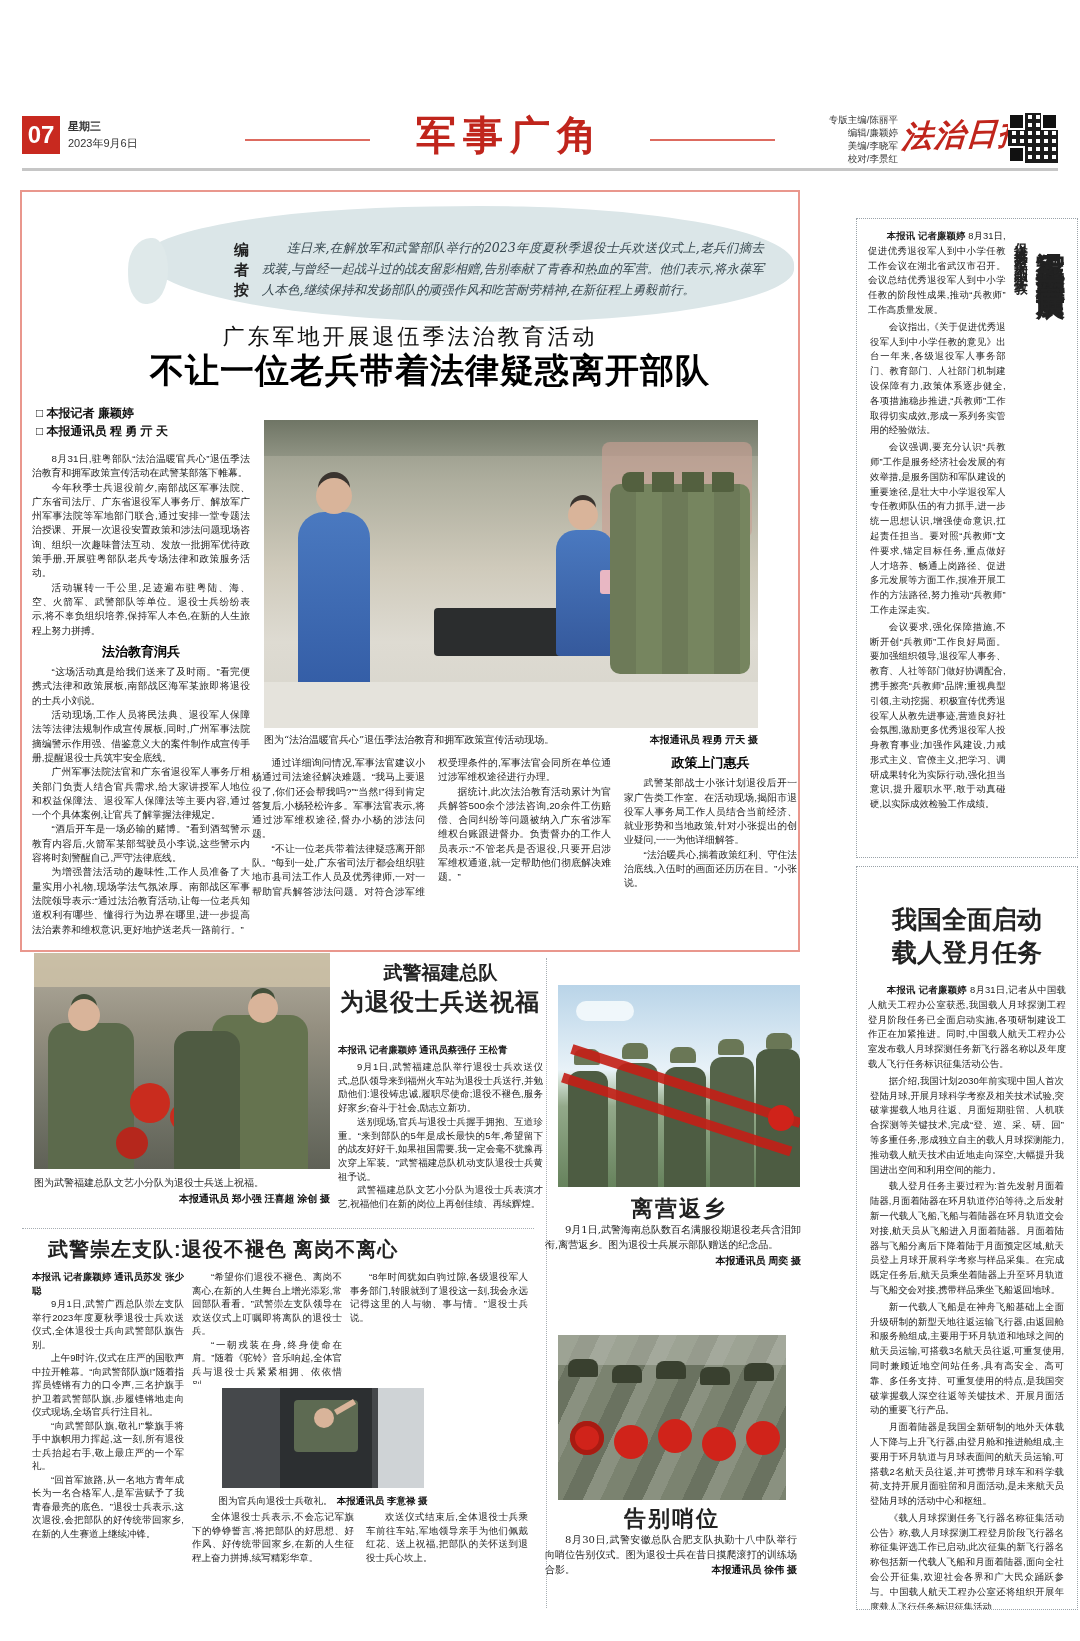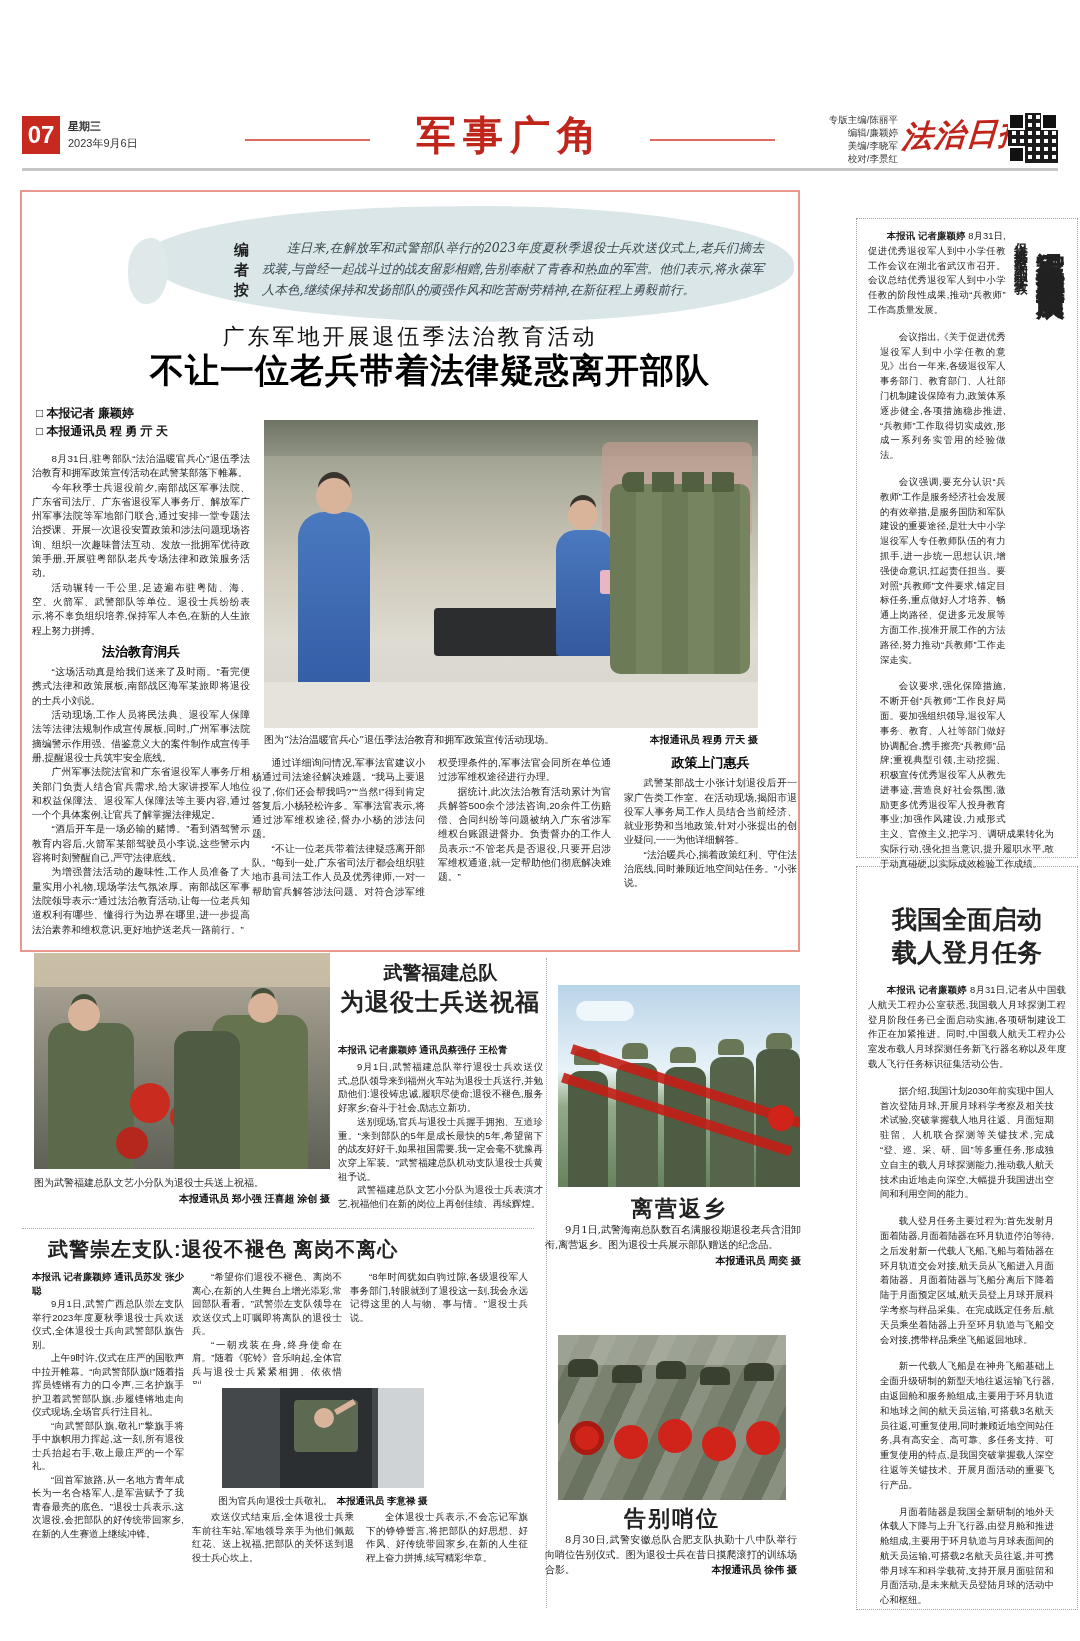--- a/index.html
+++ b/index.html
@@ -45,21 +45,21 @@
   .kai{font-family:"DejaVu Serif",serif;font-size:10px;color:#222;}
   .credit{font-size:10px;font-weight:bold;color:#111;white-space:nowrap;}
   .bottom-flow{left:252px;top:756px;width:545px;height:184px;column-count:3;column-gap:13px;}
   
   .side-box1{left:856px;top:218px;width:222px;height:640px;border:1px dotted #99a2a8;padding:10px 11px;box-sizing:border-box;}
   .side-box2{left:856px;top:866px;width:222px;height:744px;border:1px dotted #99a2a8;padding:10px 11px;box-sizing:border-box;}
   .vwrap{float:right;display:flex;gap:6px;margin-left:6px;}
   .vkicker{writing-mode:vertical-rl;font-size:13.5px;font-weight:bold;letter-spacing:3px;height:242px;padding-top:2px;}
   .vheadline{writing-mode:vertical-rl;font-size:29px;font-weight:bold;letter-spacing:2px;height:596px;line-height:1.05;}
   .side-para{font-size:9.4px;line-height:14.8px;text-align:justify;color:#1d1d1d;}
-  .side-para p{margin:12px;text-indent:2em;}
+  .side-para p{margin:2px;text-indent:2em;}
   .side2-head{text-align:center;font-size:25px;font-weight:bold;line-height:33px;margin:26px 0 14px 0;}
   
   .fj-kicker{left:338px;top:960px;width:205px;text-align:center;font-size:19px;font-weight:bold;}
   .fj-headline{left:326px;top:986px;width:228px;text-align:center;font-size:24px;font-weight:bold;letter-spacing:1px;}
   .fj-byline{left:338px;top:1044px;width:206px;font-size:9.5px;font-weight:bold;color:#222;}
   .fj-body{left:338px;top:1060px;width:205px;height:170px;font-size:9.5px;line-height:13.7px;}
   .photo-title{text-align:center;font-size:22px;font-weight:bold;letter-spacing:2px;}
   .cz-headline{left:48px;top:1236px;width:440px;font-size:20px;font-weight:bold;letter-spacing:1px;}
   .cz-col{font-size:9.5px;line-height:13.5px;}
   .cz-byline{font-weight:bold;margin-bottom:2px;text-indent:0 !important;}
@@ -140,21 +140,21 @@
 
   <div class="abs bodytext bottom-flow">
     <div>
         <p>通过详细询问情况,军事法官建议小杨通过司法途径解决难题。“我马上要退役了,你们还会帮我吗?”“当然!”得到肯定答复后,小杨轻松许多。军事法官表示,将通过涉军维权途径,督办小杨的涉法问题。</p>
         <p>“不让一位老兵带着法律疑惑离开部队。”每到一处,广东省司法厅都会组织驻地市县司法工作人员及优秀律师,一对一帮助官兵解答涉法问题。对符合涉军维权受理条件的,军事法官会同所在单位通过涉军维权途径进行办理。</p>
         <p>据统计,此次法治教育活动累计为官兵解答500余个涉法咨询,20余件工伤赔偿、合同纠纷等问题被纳入广东省涉军维权台账跟进督办。负责督办的工作人员表示:“不管老兵是否退役,只要开启涉军维权通道,就一定帮助他们彻底解决难题。”</p>
       </div>
     <h4>政策上门惠兵</h4>
     <div>
         <p>武警某部战士小张计划退役后开一家广告类工作室。在活动现场,揭阳市退役军人事务局工作人员结合当前经济、就业形势和当地政策,针对小张提出的创业疑问,一一为他详细解答。</p>
-        <p>“法治暖兵心,揣着政策红利、守住法治底线,同时兼顾近地空间站任务。”小张说。</p>
+        <p>“法治暖兵心,揣着政策红利、守住法治底线,入伍时的画面还历历在目。”小张说。</p>
       </div>
   </div>
 
   <div class="abs side-box1">
     <div class="vwrap">
       <div class="vkicker">促进优秀退役军人到中小学任教</div>
       <div class="vheadline">退役军人事务部推动『兵教师』工作高质量发展</div>
     </div>
     <div class="side-para" style="text-indent:2em;">
       <b>本报讯 记者廉颖婷 </b><span>8月31日,促进优秀退役军人到中小学任教工作会议在湖北省武汉市召开。会议总结优秀退役军人到中小学任教的阶段性成果,推动“兵教师”工作高质量发展。</span>
@@ -257,18 +257,18 @@
     <div class="sh" style="left:58px;top:0;width:92px;height:100%;background:#2c2f31;"></div>
     <div class="sh" style="left:72px;top:12px;width:64px;height:52px;background:#5d6a52;border-radius:4px;"></div>
     <div class="sh" style="left:92px;top:20px;width:20px;height:20px;background:#d9b49a;border-radius:50%;"></div>
     <div class="sh" style="left:112px;top:16px;width:22px;height:6px;background:#d9b49a;transform:rotate(-30deg);"></div>
   </div>
   <div class="abs" style="left:202px;top:1490px;width:242px;text-align:center;">
     <span class="kai" style="font-size:9.5px;">图为官兵向退役士兵敬礼。</span>
     <span class="credit" style="font-size:9.5px;">本报通讯员 李意禄 摄</span>
   </div>
   <div class="abs bodytext cz-col" style="left:192px;top:1510px;width:336px;height:98px;column-count:2;column-gap:12px;">
+      <p>全体退役士兵表示,不会忘记军旗下的铮铮誓言,将把部队的好思想、好作风、好传统带回家乡,在新的人生征程上奋力拼搏,续写精彩华章。</p>
       <p>欢送仪式结束后,全体退役士兵乘车前往车站,军地领导亲手为他们佩戴红花、送上祝福,把部队的关怀送到退役士兵心坎上。</p>
-      <p>全体退役士兵表示,不会忘记军旗下的铮铮誓言,将把部队的好思想、好作风、好传统带回家乡,在新的人生征程上奋力拼搏,续写精彩华章。</p>
     </div>
 
   <div class="abs vdot" style="left:546px;top:958px;height:650px;"></div>
 
 </div>
 </body></html>

